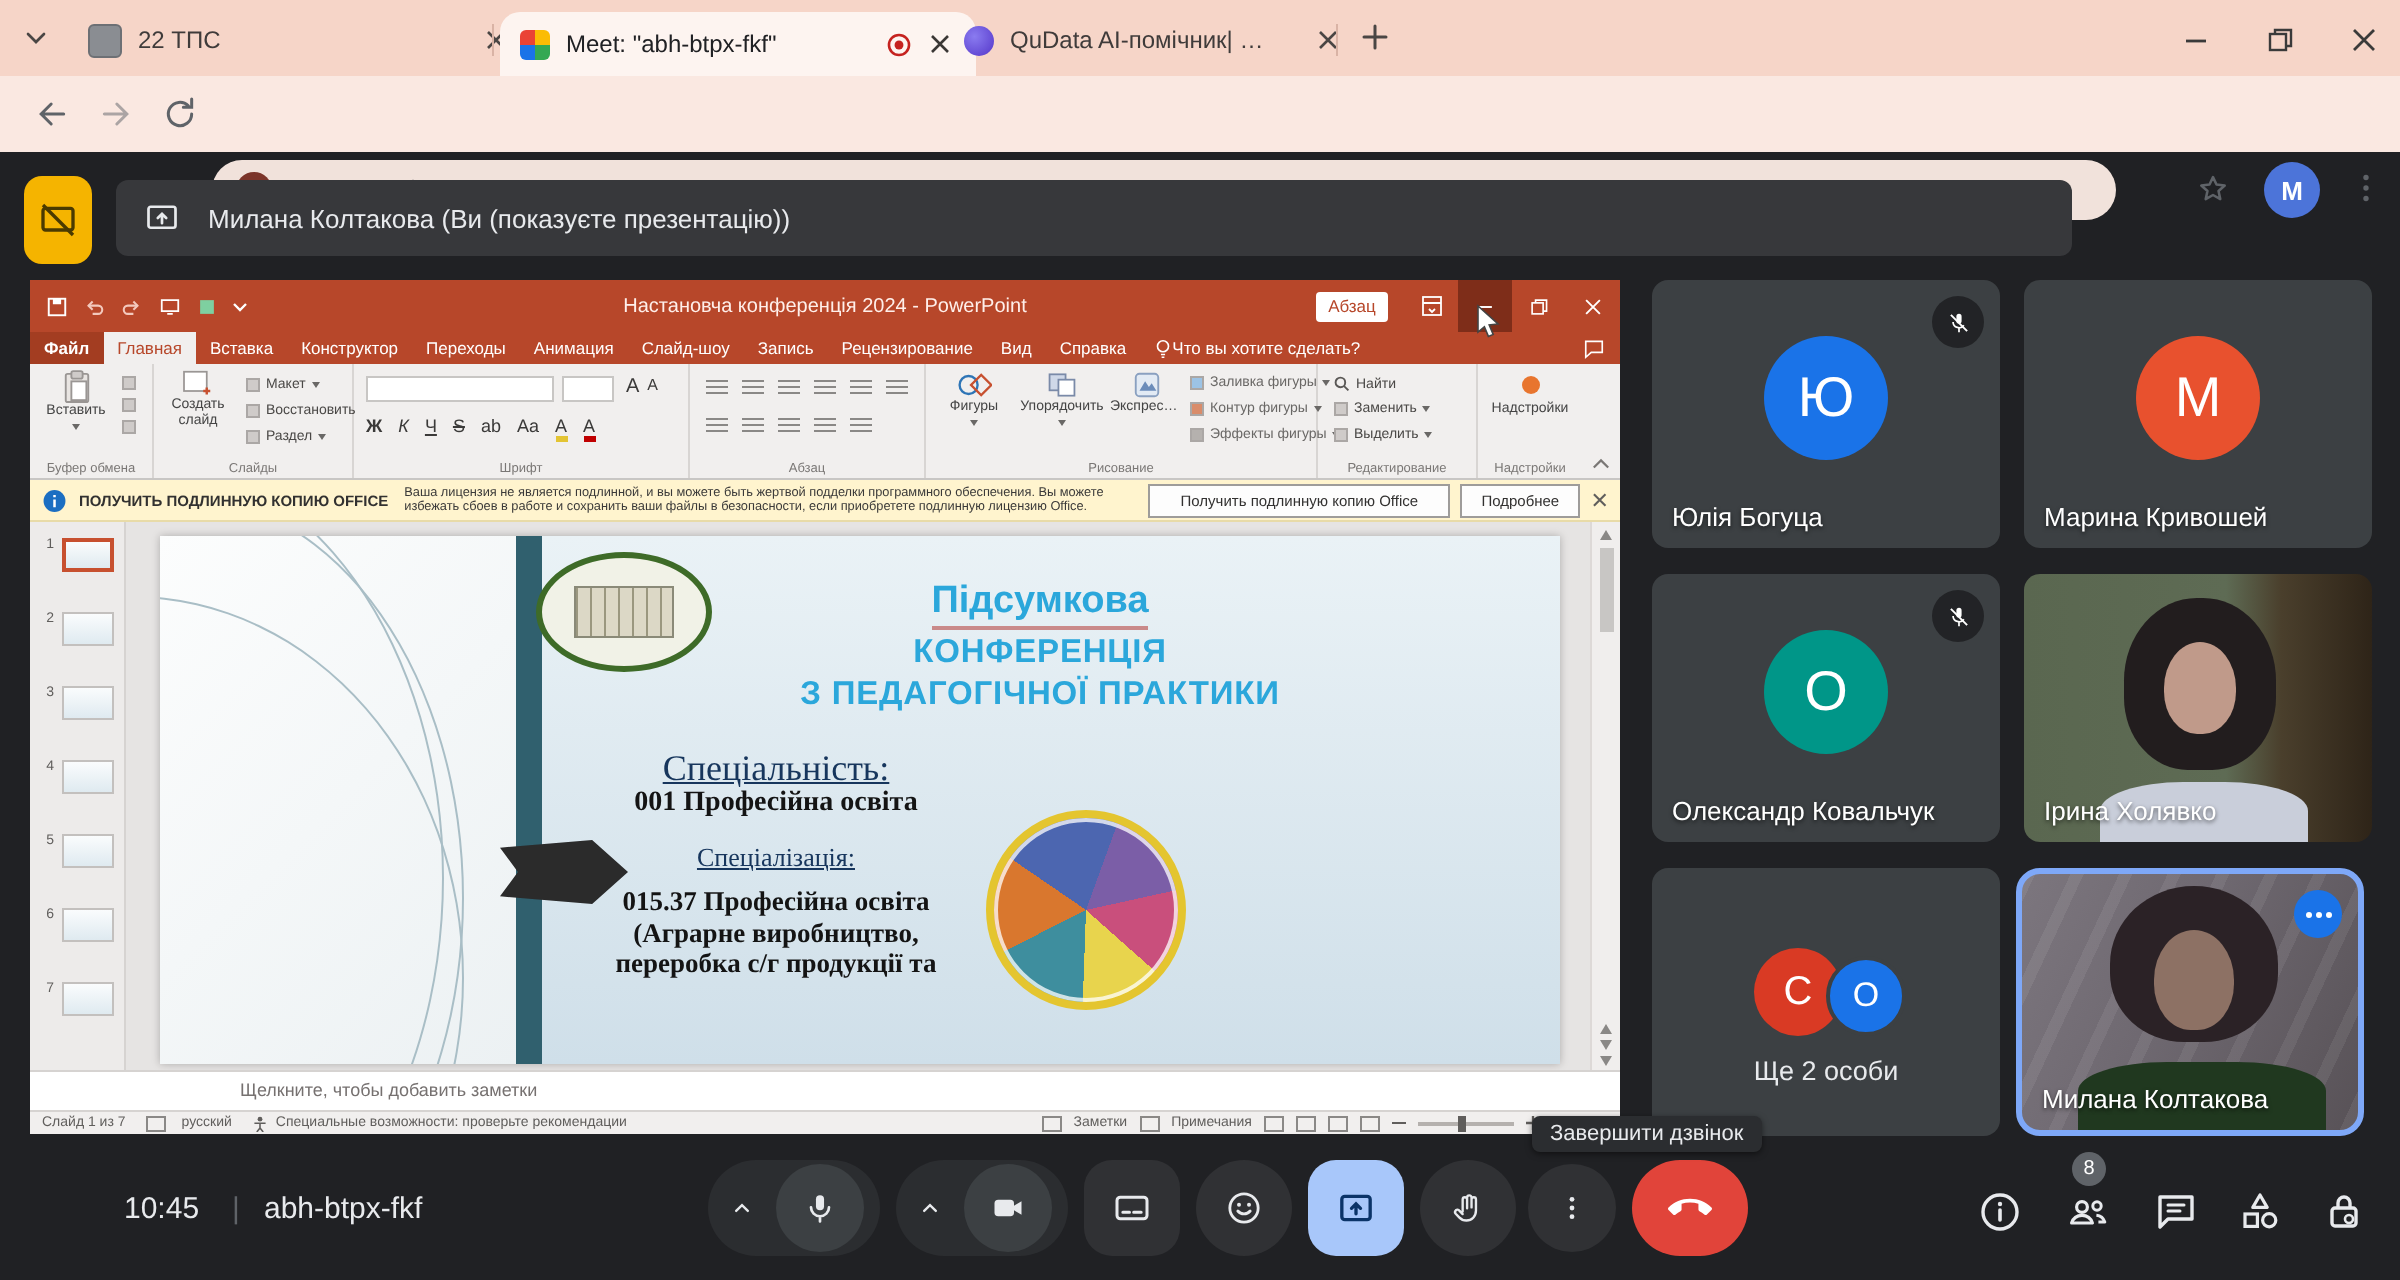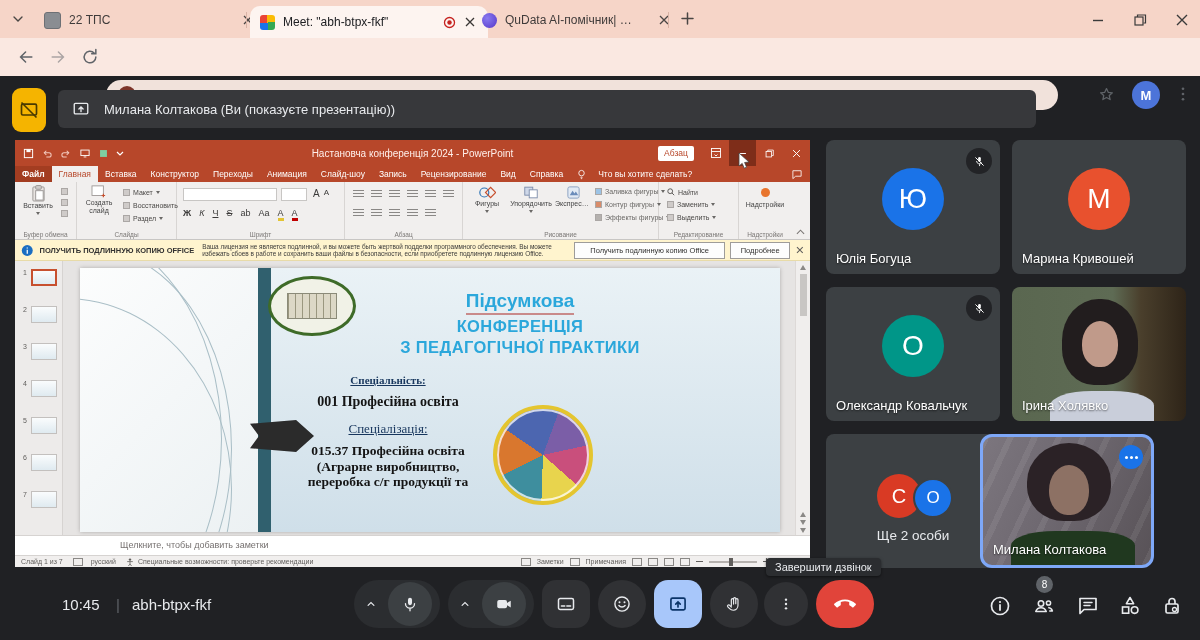--- a/index.html
+++ b/index.html
@@ -337,21 +337,21 @@
       <span class="pp-tab sel">Главная</span>
       <span class="pp-tab">Вставка</span>
       <span class="pp-tab">Конструктор</span>
       <span class="pp-tab">Переходы</span>
       <span class="pp-tab">Анимация</span>
       <span class="pp-tab">Слайд-шоу</span>
       <span class="pp-tab">Запись</span>
       <span class="pp-tab">Рецензирование</span>
       <span class="pp-tab">Вид</span>
       <span class="pp-tab">Справка</span>
-      <span class="pp-tab" style="gap:12px;display:flex;">
+      <span class="pp-tab" style="gap:0;display:flex;">
         <svg width="9" height="11" viewBox="0 0 12 16">
             <circle cx="6" cy="6" r="4" fill="none" stroke="#fff" stroke-width="1.2"></circle>
             <path d="M4.5 12h3M5 14h2" stroke="#fff" stroke-width="1.2"></path>
           </svg>
         <span>Что вы хотите сделать?</span>
       </span>
       <span class="pp-tab" style="margin-left:auto;">
         <svg width="12" height="11" viewBox="0 0 16 16">
             <path d="M2 2.5h12v8H6l-4 3.5z" fill="none" stroke="#fff" stroke-width="1.2"></path>
           </svg>
@@ -577,21 +577,21 @@
       </div>
       <div class="sl-bar"></div>
       <div class="emblem">
           <div class="bld"></div>
         </div>
       <div class="sl-title">
         <div><span class="sl-t1">Підсумкова</span></div>
         <div class="sl-t2">КОНФЕРЕНЦІЯ</div>
         <div class="sl-t2">З ПЕДАГОГІЧНОЇ ПРАКТИКИ</div>
       </div>
-      <div class="serifc" style="top:106px;font-size:11px;color:#17365D;text-decoration:underline;font-weight:bold;">Спеціальність:</div>
+      <div class="serifc" style="top:106px;font-size:18px;color:#17365D;text-decoration:underline;">Спеціальність:</div>
       <div class="serifc" style="top:126px;font-size:14px;font-weight:bold;color:#141414;">001 Професійна освіта</div>
       <div class="serifc" style="top:153px;font-size:13px;color:#17365D;text-decoration:underline;">Спеціалізація:</div>
       <div class="serifc" style="top:175px;font-size:13.5px;font-weight:bold;color:#141414;line-height:15.5px;">
         <div>015.37 Професійна освіта</div>
         <div>(Аграрне виробництво,</div>
         <div>переробка с/г продукції та</div>
       </div>
       <div class="black-arrow"></div>
       <div class="circimg"></div>
     </div>
@@ -694,21 +694,21 @@
       <div class="abs ov-red" style="left:0;top:0;width:44px;height:44px;border-radius:50%;color:#fff;font-size:20px;display:flex;align-items:center;justify-content:center;">
           <span>C</span>
         </div>
       <div class="abs ov-blue" style="left:36px;top:4px;width:36px;height:36px;border-radius:50%;color:#fff;font-size:17px;display:flex;align-items:center;justify-content:center;border:2px solid #3C4043;">
           <span>О</span>
         </div>
     </div>
     <div class="abs" style="left:0;right:0;top:94px;text-align:center;color:#E8EAED;font-size:13.5px;">Ще 2 особи</div>
   </div>
 
-  <div class="tile vid-milana selftile" style="left:980px;top:434px;padding-left:24px;">
+  <div class="tile vid-milana selftile" style="left:1008px;top:434px;padding-left:24px;">
     <div class="hair"></div>
     <div class="face"></div>
     <div class="body"></div>
     <div class="dotschip">
         <i></i>
         <i></i>
         <i></i>
       </div>
     <span class="pname">Милана Колтакова</span>
   </div>

